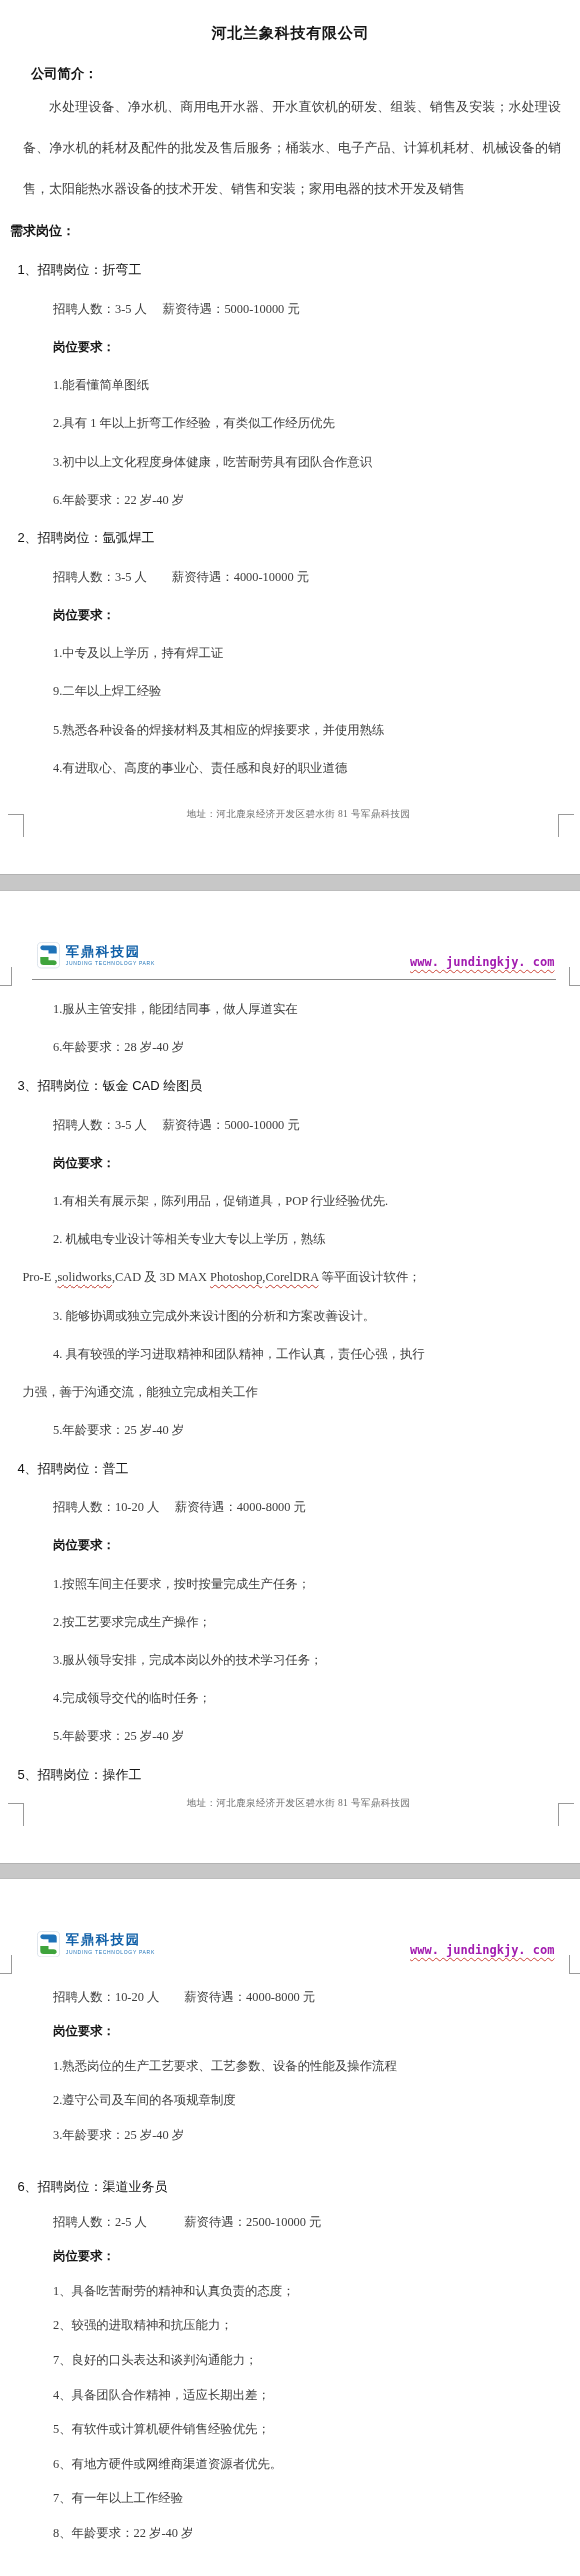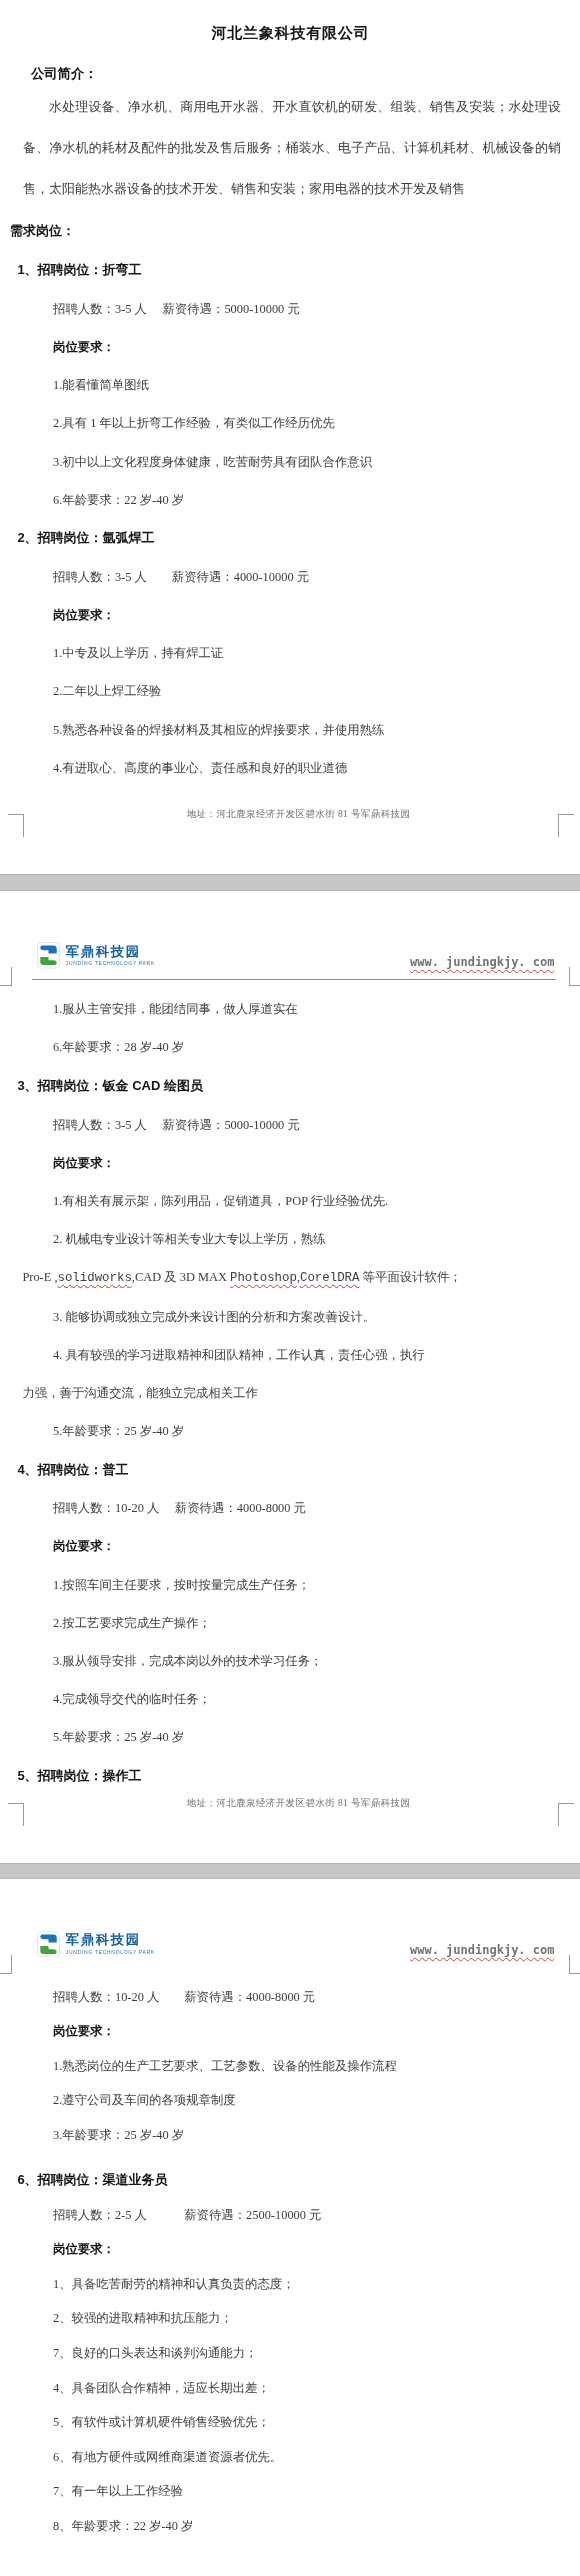--- a/index.html
+++ b/index.html
@@ -30,33 +30,33 @@
   }
   .intro {
     font-size:13px; line-height:41px; text-align:justify;
     text-indent:2em; padding:0 20px 0 23px; color:#3d3d3d;
   }
   .demand-label {
     font-family:"Liberation Sans", sans-serif; font-weight:bold;
     font-size:13px; color:#141414; margin:13.3px 0 0 10px;
   }
   .job-h {
-    font-family:"Liberation Sans", sans-serif; font-weight:bold;
+    font-family:"Liberation Sans", sans-serif; font-weight:normal;
     font-size:13px; color:#141414; margin:21px 0 0 17.4px;
   }
   .bline { font-size:12.4px; line-height:16.6px; margin:21.6px 0 0 53px; color:#3d3d3d; }
   .bline.flush { margin-left:22.4px; margin-right:8.3px; }
   .req {
     font-family:"Liberation Sans", sans-serif; font-weight:bold;
     color:#141414; font-size:12.4px;
   }
   #page3 .bline { margin-top:18px; }
-  #page3 .job-h { margin-top:27px; }
-
-  .sq { text-decoration:underline wavy #c0392b 0.8px; text-underline-offset:3.3px;font-family:Liberation Mono, monospace; }
+  #page3 .job-h { margin-top:34px; }
+
+  .sq { text-decoration:underline wavy #c0392b 0.8px; text-underline-offset:3.3px; }
 
   .page-foot {
     position:absolute; left:8px; bottom:53px; width:100%;
     text-align:center; font-size:9.5px; color:#6c6c6c; letter-spacing:0.4px;
   }
   .cm { position:absolute; width:15px; height:21.6px; }
   .cm-foot-l { left:7.5px;  bottom:37px; border-top:0.8px solid #9a9a9a; border-right:0.8px solid #9a9a9a; }
   .cm-foot-r { right:7.5px; bottom:37px; border-top:0.8px solid #9a9a9a; border-left:0.8px solid #9a9a9a; }
   .cm-head-l { left:0;  top:76px; border-bottom:0.8px solid #9a9a9a; border-right:0.8px solid #9a9a9a; width:10.8px; height:18px;}
   .cm-head-r { right:0; top:76px; border-bottom:0.8px solid #9a9a9a; border-left:0.8px solid #9a9a9a; width:10.8px; height:18px;}
@@ -70,21 +70,21 @@
   .logo-cn {
     font-family:"Liberation Sans", sans-serif; font-weight:bold;
     font-size:13.3px; color:#1160a8; letter-spacing:1.7px; line-height:14px;
   }
   .logo-en {
     font-family:"Liberation Sans", sans-serif;
     font-size:5px; color:#1e72b8; letter-spacing:0.7px; margin-top:1.7px;
   }
   .site {
     font-family:"DejaVu Sans Mono", monospace; font-weight:bold;
-    font-size:12px; color:#737373;
+    font-size:12px; color:#a21caf;
     text-decoration:underline wavy #cc4437 0.8px; text-underline-offset:2.5px;
   }
   .head-rule { border:none; border-top:1.2px solid #8a8a8a; margin:10px 25px 0 31.5px; }
 </style>
 </head>
 <body>
 
 <div class="page" id="page1">
   <div class="doc-title">河北兰象科技有限公司</div>
   <div class="intro-label">公司简介：</div>
@@ -96,21 +96,21 @@
   <div class="bline req">岗位要求：</div>
   <div class="bline">1.能看懂简单图纸</div>
   <div class="bline">2.具有 1 年以上折弯工作经验，有类似工作经历优先</div>
   <div class="bline">3.初中以上文化程度身体健康，吃苦耐劳具有团队合作意识</div>
   <div class="bline">6.年龄要求：22 岁-40 岁</div>
 
   <div class="job-h">2、招聘岗位：氩弧焊工</div>
   <div class="bline">招聘人数：3-5 人　　薪资待遇：4000-10000 元</div>
   <div class="bline req">岗位要求：</div>
   <div class="bline">1.中专及以上学历，持有焊工证</div>
-  <div class="bline">2.二年以上焊工经验</div>
+  <div class="bline">9.二年以上焊工经验</div>
   <div class="bline">5.熟悉各种设备的焊接材料及其相应的焊接要求，并使用熟练</div>
   <div class="bline">4.有进取心、高度的事业心、责任感和良好的职业道德</div>
 
   <div class="cm cm-foot-l"></div>
   <div class="cm cm-foot-r"></div>
   <div class="page-foot">地址：河北鹿泉经济开发区碧水街 81 号军鼎科技园</div>
 </div>
 
 <div class="sep"></div>
 

